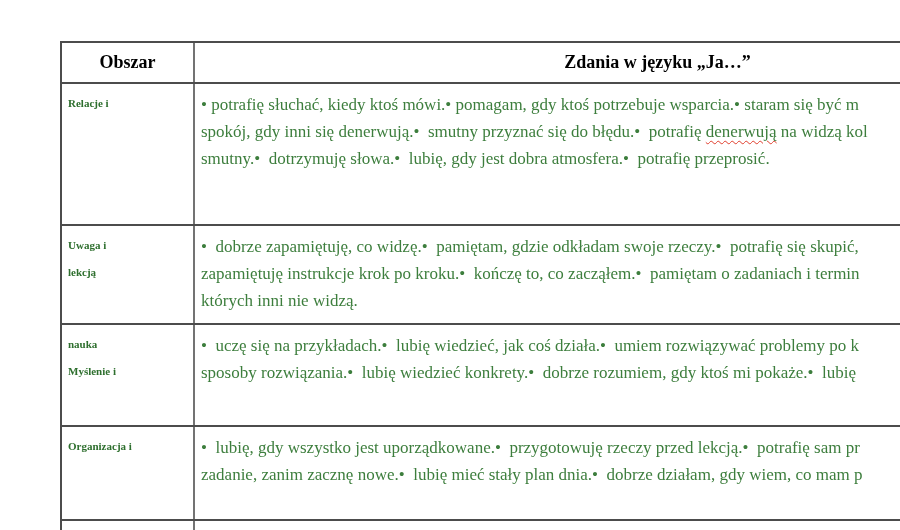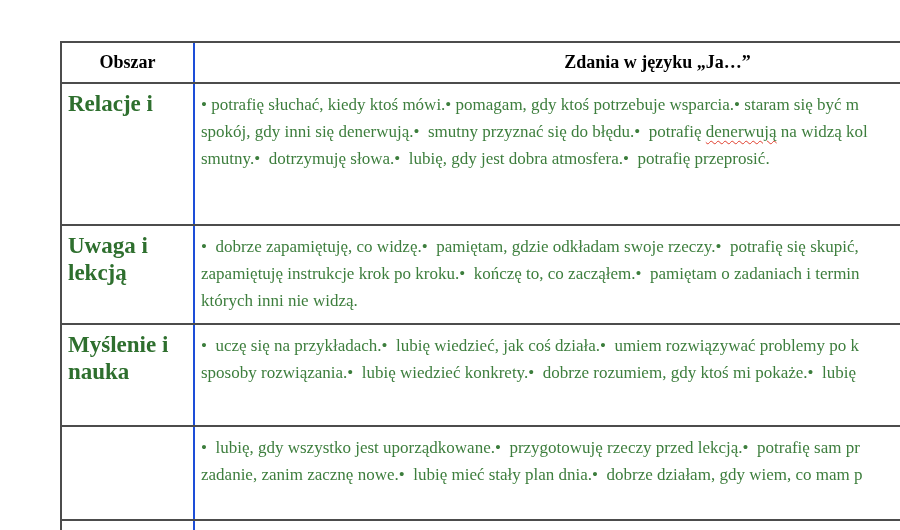--- a/index.html
+++ b/index.html
@@ -19,21 +19,21 @@
   .tr {
     display: flex;
     box-sizing: border-box;
     border-left: 2px solid #4c4c4c;
     border-bottom: 2px solid #4c4c4c;
     background: #ffffff;
   }
   .td { box-sizing: border-box; overflow: hidden; }
   .col1 {
     width: 133px;
-    border-right: 2px solid #1d4ed8;
+    border-right: 2px solid #737373;
     padding: 6px 4px 0 6px;
   }
   .col2 {
     flex: 1;
     padding: 7px 8px 0 6px;
   }
   .header-row { height: 41px; }
   .header-row .td {
     display: flex; align-items: center; justify-content: center;
     padding: 0;
@@ -43,21 +43,21 @@
     white-space: pre;
   }
   .row-1 { height: 142px; }
   .row-2 { height: 99px; }
   .row-3 { height: 102px; }
   .row-4 { height: 94px; }
   .row-5 { height: 60px; }
   .label-line {
     font-weight: bold;
     color: #2e6f2e;
-    font-size: 23px;
+    font-size: 11px;
     line-height: 27px;
     white-space: pre;
   }
   .sentence-line {
     color: #3d7e3d;
     font-size: 17px;
     line-height: 27px;
     white-space: pre;
   }
   .misspelled {
@@ -96,31 +96,32 @@
     </div>
     <div class="td col2">
       <div class="sentence-line">•  dobrze zapamiętuję, co widzę.•  pamiętam, gdzie odkładam swoje rzeczy.•  potrafię się skupić,</div>
       <div class="sentence-line">zapamiętuję instrukcje krok po kroku.•  kończę to, co zacząłem.•  pamiętam o zadaniach i termin</div>
       <div class="sentence-line">których inni nie widzą.</div>
     </div>
   </div>
 
   <div class="tr row-3">
     <div class="td col1">
+      <div class="label-line">nauka</div>
       <div class="label-line">Myślenie i</div>
-      <div class="label-line">nauka</div>
     </div>
     <div class="td col2">
       <div class="sentence-line">•  uczę się na przykładach.•  lubię wiedzieć, jak coś działa.•  umiem rozwiązywać problemy po k</div>
       <div class="sentence-line">sposoby rozwiązania.•  lubię wiedzieć konkrety.•  dobrze rozumiem, gdy ktoś mi pokaże.•  lubię</div>
     </div>
   </div>
 
   <div class="tr row-4">
     <div class="td col1">
+      <div class="label-line">Organizacja i</div>
     </div>
     <div class="td col2">
       <div class="sentence-line">•  lubię, gdy wszystko jest uporządkowane.•  przygotowuję rzeczy przed lekcją.•  potrafię sam pr</div>
       <div class="sentence-line">zadanie, zanim zacznę nowe.•  lubię mieć stały plan dnia.•  dobrze działam, gdy wiem, co mam p</div>
     </div>
   </div>
 
   <div class="tr row-5">
     <div class="td col1"></div>
     <div class="td col2"></div>

